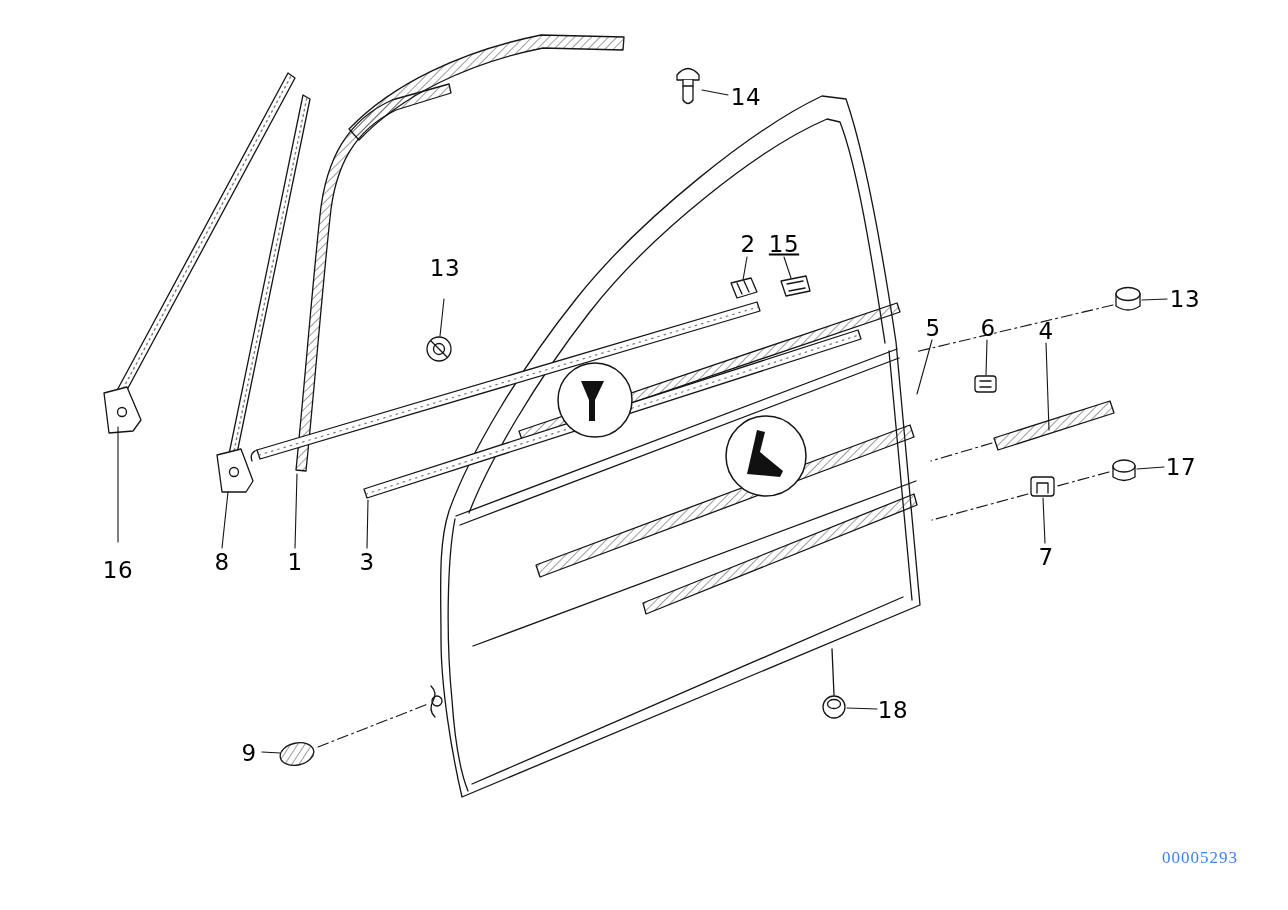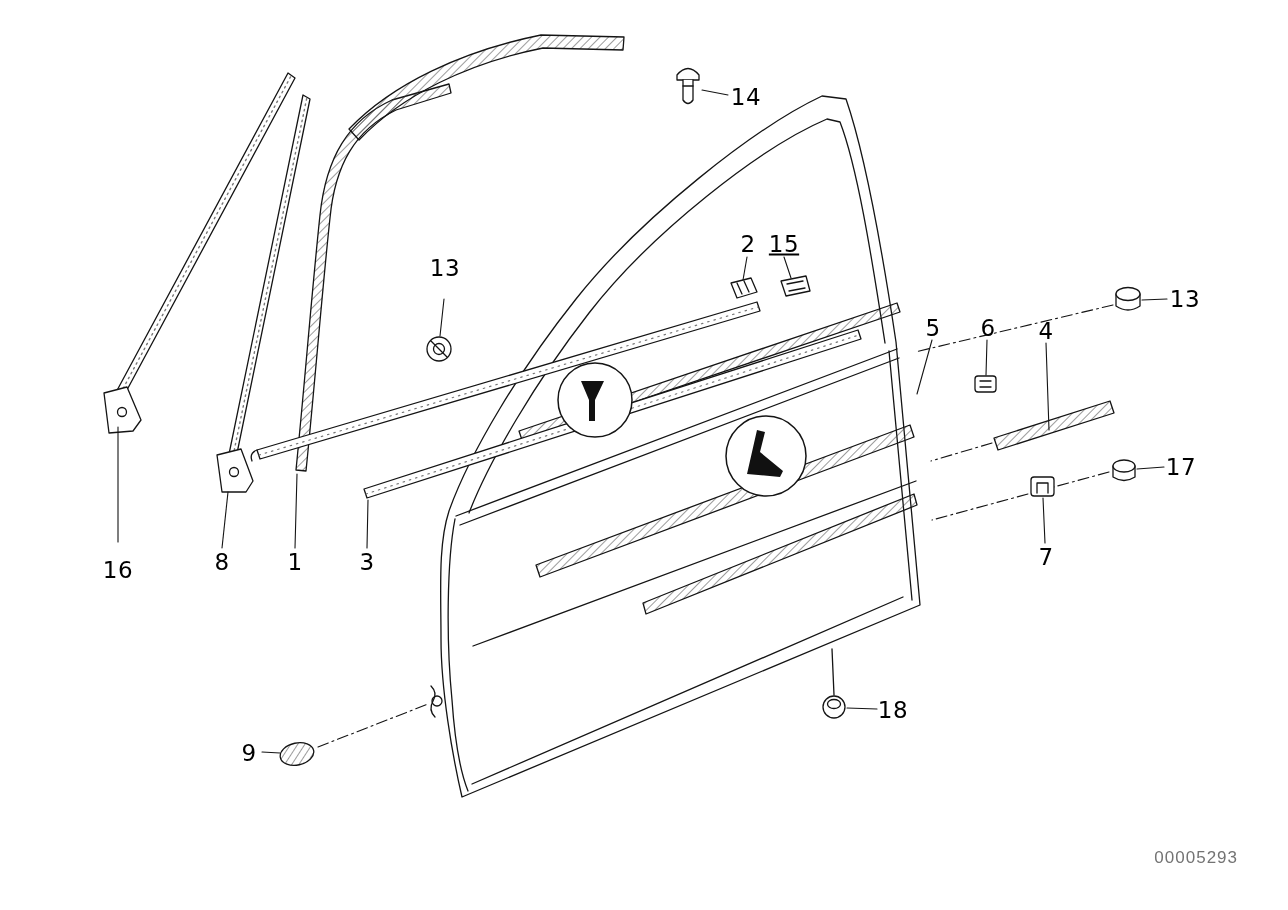--- a/index.html
+++ b/index.html
@@ -27,24 +27,24 @@
     font-weight: 400;
     color: #000000;
     letter-spacing: 0.5px;
     user-select: none;
     line-height: 1;
   }
   .diagram-id {
     position: absolute;
     right: 50px;
     bottom: 42px;
-    font-family: Liberation Sans, sans-serif;
+    font-family: Liberation Serif, serif;
     font-size: 17px;
     letter-spacing: 1px;
-    color: #737373;
+    color: #3b82f6;
   }
 </style>
 </head>
 <body>
 
 <div class="canvas">
 
   <svg width="1288" height="910" viewBox="0 0 1288 910" fill="none" stroke="#141414" stroke-width="1.3" stroke-linecap="round" stroke-linejoin="round">
     <defs>
       <pattern id="hatch" width="6" height="6" patternUnits="userSpaceOnUse" patternTransform="rotate(45)">

